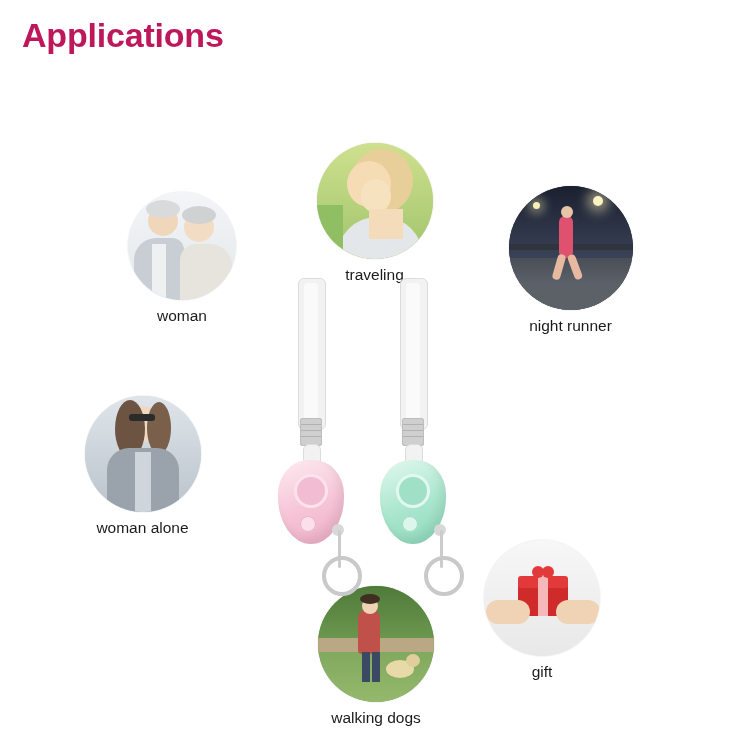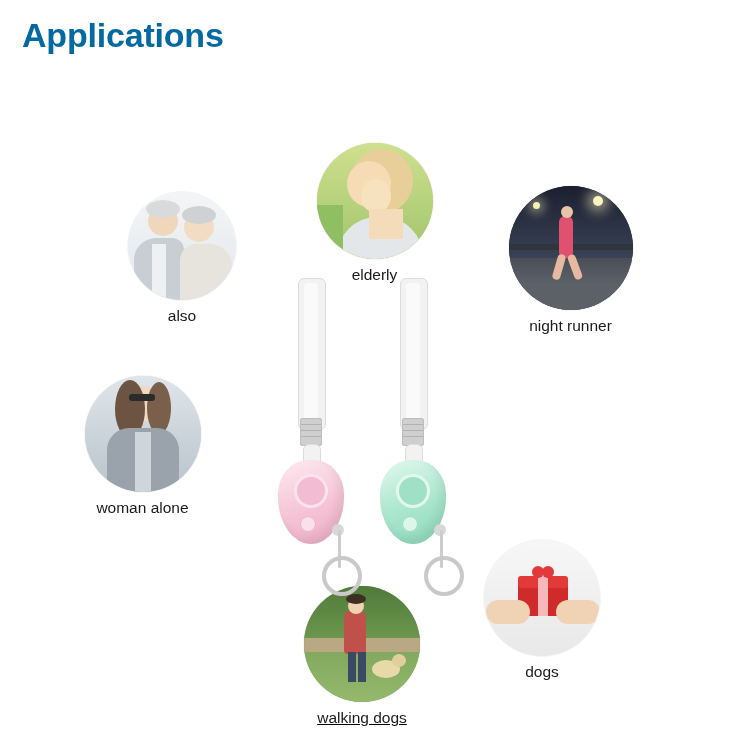--- a/index.html
+++ b/index.html
@@ -19,21 +19,21 @@
     left: 0; top: 0;
     width: 750px;
     height: 750px;
   }
   .title {
     position: absolute;
     left: 22px;
     top: 16px;
     font-size: 34px;
     font-weight: bold;
-    color: #0369a1;
+    color: #be185d;
     letter-spacing: -0.2px;
   }
   .desc {
     position: absolute;
     left: 24px;
     top: 64px;
     width: 706px;
     font-size: 15.5px;
     line-height: 23px;
     color: #2b2b2b;
@@ -132,75 +132,75 @@
       <div class="scene">
         <div class="sky" style="height:100%;background:linear-gradient(180deg,#cfe08f 0%, #9fc46a 100%);"></div>
         <div class="blob" style="left:34px;top:6px;width:62px;height:64px;background:#e8cf9a;"></div>
         <div class="blob" style="left:30px;top:18px;width:44px;height:46px;background:#f5dcb4;"></div>
         <div class="blob" style="left:44px;top:36px;width:30px;height:34px;background:#f7e2c0;"></div>
         <div class="bar" style="left:20px;top:74px;width:86px;height:42px;background:#e4e7ea;border-radius:40px 40px 0 0;"></div>
         <div class="bar" style="left:52px;top:66px;width:34px;height:30px;background:#f4dcba;"></div>
         <div class="bar" style="left:0px;top:62px;width:26px;height:54px;background:#8fbe63;"></div>
       </div>
     </div>
-    <div class="caption">elderly</div>
+    <div class="caption">traveling</div>
   </div>
 
   <div class="badge" style="left:124px; top:192px; width:116px;">
     <div class="circle" style="width:108px;height:108px;margin:0 auto;background:#eef1f4;">
       <div class="scene">
         <div class="sky" style="height:100%;background:linear-gradient(180deg,#f3f5f7 0%, #e3e7eb 100%);"></div>
         <div class="blob" style="left:20px;top:14px;width:30px;height:30px;background:#f0d6bb;"></div>
         <div class="blob" style="left:18px;top:8px;width:34px;height:18px;background:#d9dadb;"></div>
         <div class="blob" style="left:56px;top:20px;width:30px;height:30px;background:#f3dcc4;"></div>
         <div class="blob" style="left:54px;top:14px;width:34px;height:18px;background:#cfd1d2;"></div>
         <div class="bar" style="left:6px;top:46px;width:50px;height:62px;background:#c9ced4;border-radius:22px 12px 0 0;"></div>
         <div class="bar" style="left:52px;top:52px;width:52px;height:56px;background:#e7e3dd;border-radius:16px 22px 0 0;"></div>
         <div class="bar" style="left:24px;top:52px;width:14px;height:56px;background:#eef0f2;"></div>
       </div>
     </div>
-    <div class="caption">also</div>
+    <div class="caption">woman</div>
   </div>
 
   <div class="badge" style="left:505px; top:186px; width:131px;">
     <div class="circle" style="width:124px;height:124px;margin:0 auto;background:#2a2f3a;">
       <div class="scene">
         <div class="sky" style="height:58%;background:linear-gradient(180deg,#1b2030 0%, #3a4256 100%);"></div>
         <div class="ground" style="height:42%;background:linear-gradient(180deg,#4a4f57 0%, #6e737b 100%);"></div>
         <div class="blob" style="left:84px;top:10px;width:10px;height:10px;background:#fdf3c0;box-shadow:0 0 12px 6px rgba(253,243,192,0.5);"></div>
         <div class="blob" style="left:24px;top:16px;width:7px;height:7px;background:#f7efb8;box-shadow:0 0 10px 5px rgba(247,239,184,0.4);"></div>
         <div class="bar" style="left:0;top:58px;width:124px;height:6px;background:#30343c;"></div>
         <div class="bar" style="left:50px;top:30px;width:14px;height:42px;background:#e0516f;border-radius:6px;"></div>
         <div class="blob" style="left:52px;top:20px;width:12px;height:12px;background:#e8c4a8;"></div>
         <div class="bar" style="left:46px;top:68px;width:8px;height:26px;background:#e6b9a0;transform:rotate(16deg);border-radius:4px;"></div>
         <div class="bar" style="left:62px;top:68px;width:8px;height:26px;background:#e6b9a0;transform:rotate(-20deg);border-radius:4px;"></div>
         <div class="bar" style="left:0;top:96px;width:124px;height:28px;background:#5c6168;"></div>
       </div>
     </div>
     <div class="caption">night runner</div>
   </div>
 
-  <div class="badge" style="left:78px; top:376px; width:129px;">
+  <div class="badge" style="left:78px; top:396px; width:129px;">
     <div class="circle" style="width:116px;height:116px;margin:0 auto;background:#cfd6db;">
       <div class="scene">
         <div class="sky" style="height:100%;background:linear-gradient(180deg,#dfe5ea 0%, #b9c3cb 100%);"></div>
         <div class="blob" style="left:40px;top:10px;width:34px;height:36px;background:#f0d9c2;"></div>
         <div class="blob" style="left:30px;top:4px;width:30px;height:58px;background:#6d5442;"></div>
         <div class="blob" style="left:62px;top:6px;width:24px;height:52px;background:#7a5f4b;"></div>
         <div class="bar" style="left:44px;top:18px;width:26px;height:7px;background:#2b2b2b;border-radius:3px;"></div>
         <div class="bar" style="left:22px;top:52px;width:72px;height:64px;background:#9aa3ab;border-radius:22px 22px 0 0;"></div>
         <div class="bar" style="left:50px;top:56px;width:16px;height:60px;background:#cfd6db;"></div>
       </div>
     </div>
     <div class="caption">woman alone</div>
   </div>
 
 
 
-  <div class="badge" style="left:295px; top:586px; width:134px;text-decoration:underline;">
+  <div class="badge" style="left:309px; top:586px; width:134px;">
     <div class="circle" style="width:116px;height:116px;margin:0 auto;background:#6d8f4e;">
       <div class="scene">
         <div class="sky" style="height:50%;background:linear-gradient(180deg,#4f7a3a 0%, #6f9a50 100%);"></div>
         <div class="ground" style="height:50%;background:linear-gradient(180deg,#7fa65c 0%, #94b96c 100%);"></div>
         <div class="bar" style="left:0;top:52px;width:116px;height:14px;background:#b9a883;"></div>
         <div class="bar" style="left:40px;top:24px;width:22px;height:44px;background:#c0504a;border-radius:8px 8px 4px 4px;"></div>
         <div class="blob" style="left:44px;top:12px;width:16px;height:16px;background:#f0d2b4;"></div>
         <div class="blob" style="left:42px;top:8px;width:20px;height:10px;background:#3f2f22;"></div>
         <div class="bar" style="left:44px;top:66px;width:8px;height:30px;background:#3b4a63;"></div>
         <div class="bar" style="left:54px;top:66px;width:8px;height:30px;background:#3b4a63;"></div>
@@ -217,21 +217,21 @@
         <div class="sky" style="height:100%;background:linear-gradient(180deg,#f7f7f7 0%, #e8e8e8 100%);"></div>
         <div class="bar" style="left:34px;top:44px;width:50px;height:32px;background:#cf2b2b;border-radius:3px;"></div>
         <div class="bar" style="left:34px;top:36px;width:50px;height:12px;background:#e23a3a;border-radius:3px;"></div>
         <div class="bar" style="left:54px;top:36px;width:10px;height:40px;background:#f6b8b8;"></div>
         <div class="blob" style="left:48px;top:26px;width:12px;height:12px;background:#e23a3a;"></div>
         <div class="blob" style="left:58px;top:26px;width:12px;height:12px;background:#e23a3a;"></div>
         <div class="bar" style="left:2px;top:60px;width:44px;height:24px;background:#f0d2b4;border-radius:12px;"></div>
         <div class="bar" style="left:72px;top:60px;width:44px;height:24px;background:#f0d2b4;border-radius:12px;"></div>
       </div>
     </div>
-    <div class="caption">dogs</div>
+    <div class="caption">gift</div>
   </div>
 
   <div class="device-group" style="left:270px; top:278px; width:100px; height:310px;">
     <div class="strap" style="left:28px;top:0;width:26px;height:150px;"></div>
     <div class="strap-inner" style="left:34px;top:5px;width:14px;height:140px;"></div>
     <div class="clamp" style="left:30px;top:140px;width:22px;height:28px;">
       <div class="line" style="top:6px;"></div>
       <div class="line" style="top:12px;"></div>
       <div class="line" style="top:18px;"></div>
     </div>

